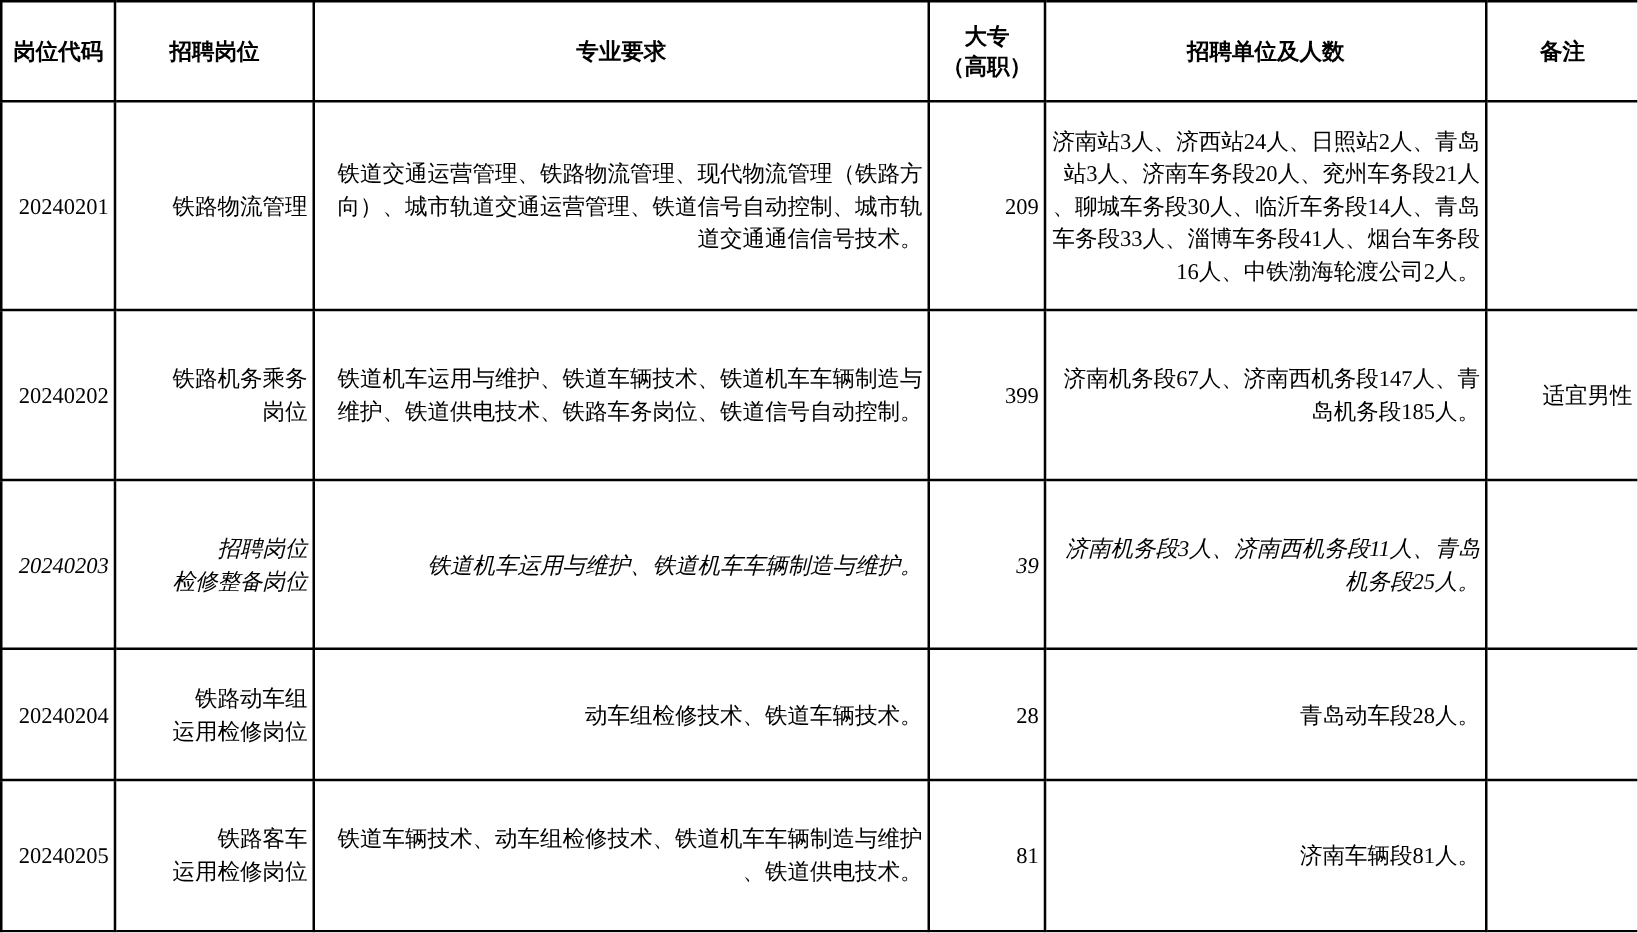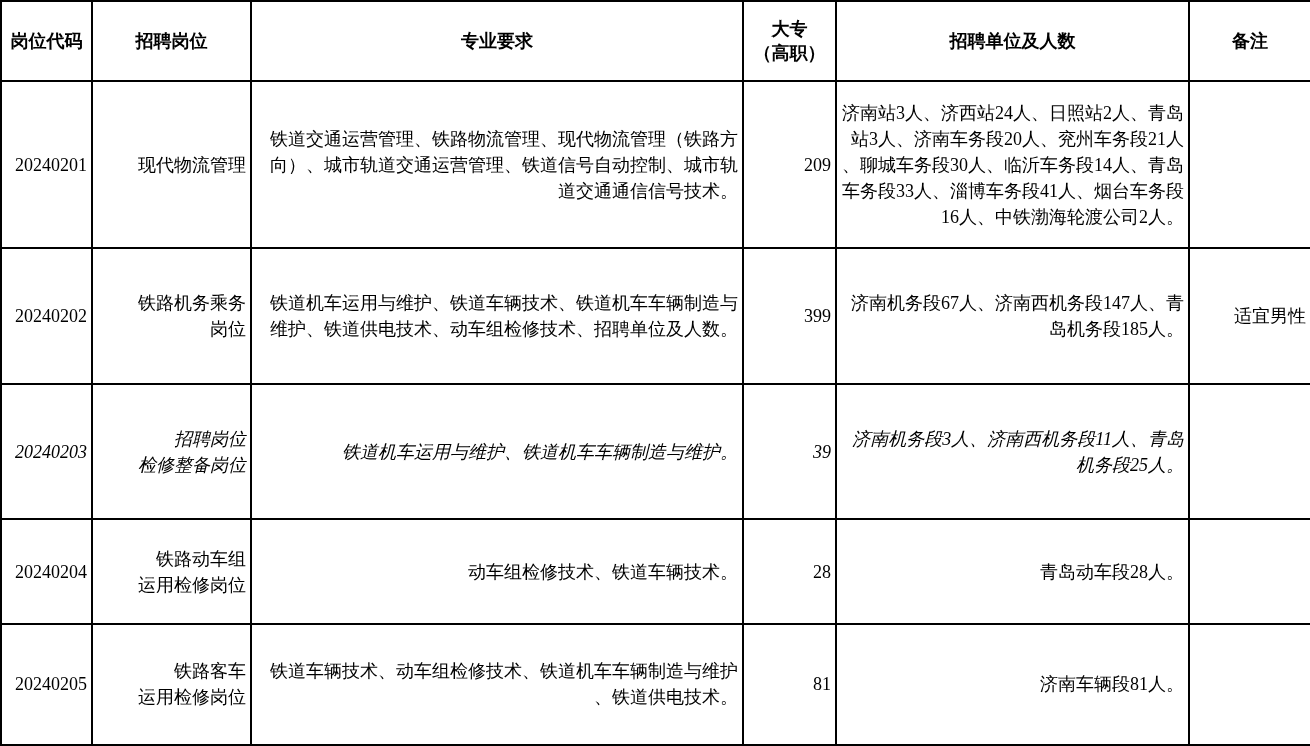--- a/index.html
+++ b/index.html
@@ -77,31 +77,31 @@
         <th>专业要求</th>
         <th>大专
 （高职）</th>
         <th>招聘单位及人数</th>
         <th>备注</th>
       </tr>
     </thead>
     <tbody>
       <tr class="r1">
         <td class="center">20240201</td>
-        <td class="center">现代物流管理</td>
+        <td class="center">铁路物流管理</td>
         <td class="lefttext">铁道交通运营管理、铁路物流管理、现代物流管理（铁路方向）、城市轨道交通运营管理、铁道信号自动控制、城市轨道交通通信信号技术。</td>
         <td class="center">209</td>
         <td class="lefttext">济南站3人、济西站24人、日照站2人、青岛站3人、济南车务段20人、兖州车务段21人、聊城车务段30人、临沂车务段14人、青岛车务段33人、淄博车务段41人、烟台车务段16人、中铁渤海轮渡公司2人。</td>
         <td class="center"></td>
       </tr>
       <tr class="r2">
         <td class="center">20240202</td>
         <td class="center">铁路机务乘务
 岗位</td>
-        <td class="lefttext">铁道机车运用与维护、铁道车辆技术、铁道机车车辆制造与维护、铁道供电技术、动车组检修技术、招聘单位及人数。</td>
+        <td class="lefttext">铁道机车运用与维护、铁道车辆技术、铁道机车车辆制造与维护、铁道供电技术、铁路车务岗位、铁道信号自动控制。</td>
         <td class="center">399</td>
         <td class="lefttext">济南机务段67人、济南西机务段147人、青岛机务段185人。</td>
         <td class="center">适宜男性</td>
       </tr>
       <tr class="r3">
         <td class="center">20240203</td>
         <td class="center">招聘岗位
 检修整备岗位</td>
         <td class="lefttext">铁道机车运用与维护、铁道机车车辆制造与维护。</td>
         <td class="center">39</td>

